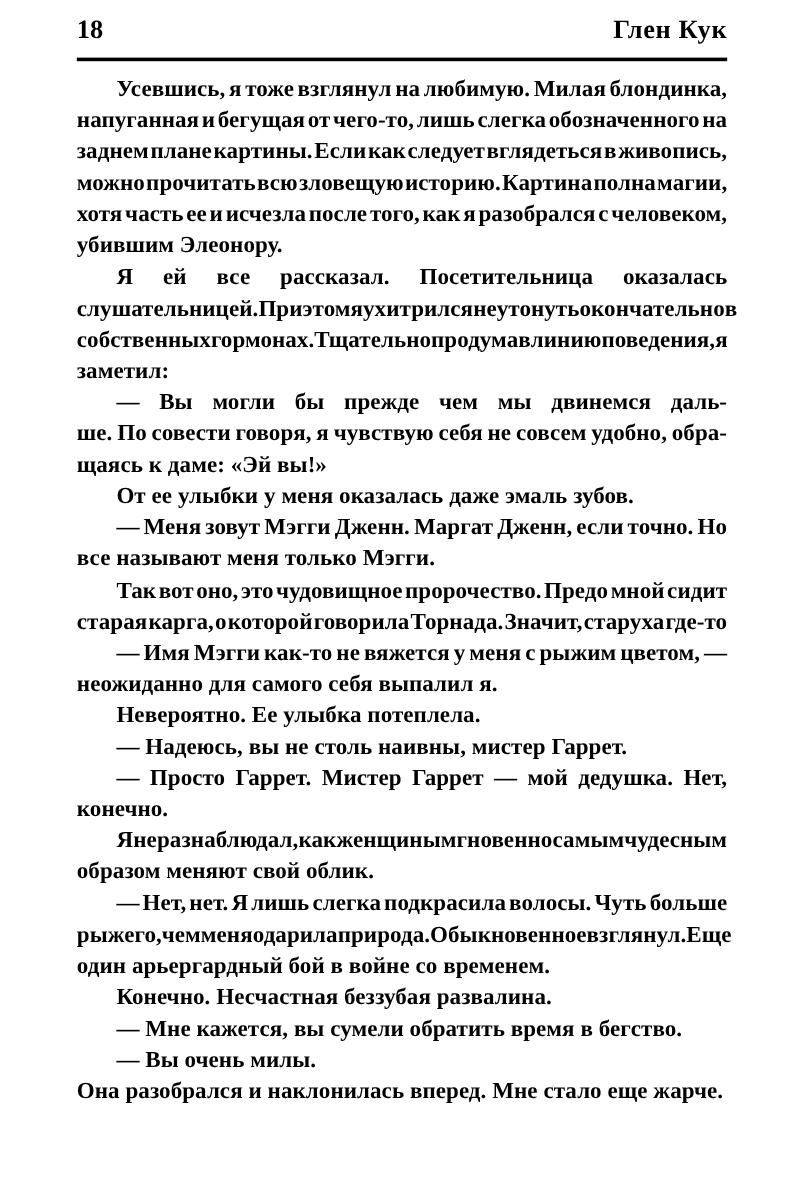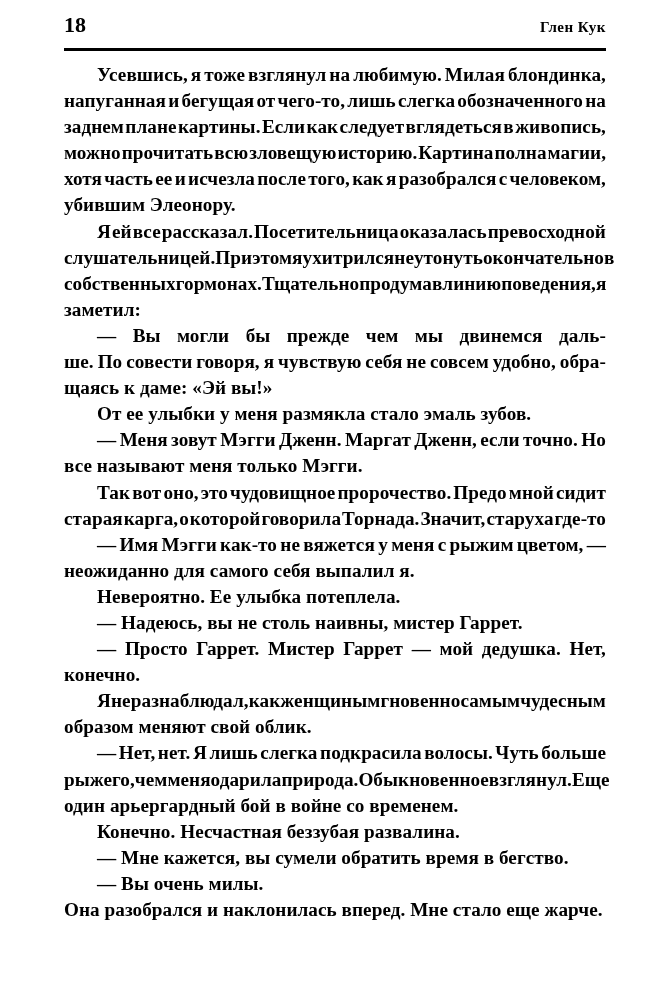--- a/index.html
+++ b/index.html
@@ -36,21 +36,21 @@
   }
   .folio {
     font-family: "Liberation Serif", "DejaVu Serif", serif;
     font-size: 22px;
     font-weight: 700;
     letter-spacing: 0px;
     line-height: 1;
   }
   .head-title {
     font-family: "Liberation Serif", "DejaVu Serif", serif;
-    font-size: 15px;
+    font-size: 22px;
     font-weight: 700;
     letter-spacing: 0.5px;
     line-height: 1;
   }
   .head-rule {
     position: absolute;
     left: 64px;
     top: 48px;
     width: 542px;
     height: 3px;
@@ -163,21 +163,20 @@
         <span class="line">убившим Элеонору.</span>
       </p>
       <p class="para">
         <span class="line just indent">
           <span>Я</span>
           <span>ей</span>
           <span>все</span>
           <span>рассказал.</span>
           <span>Посетительница</span>
           <span>оказалась</span>
-          <span>превосходной</span>
         </span>
         <span class="line just">
           <span>слушательницей.</span>
           <span>При</span>
           <span>этом</span>
           <span>я</span>
           <span>ухитрился</span>
           <span>не</span>
           <span>утонуть</span>
           <span>окончательно</span>
@@ -215,21 +214,21 @@
           <span>чувствую</span>
           <span>себя</span>
           <span>не</span>
           <span>совсем</span>
           <span>удобно,</span>
           <span>обра-</span>
         </span>
         <span class="line">щаясь к даме: «Эй вы!»</span>
       </p>
       <p class="para">
-        <span class="line indent">От ее улыбки у меня размякла стало эмаль зубов.</span>
+        <span class="line indent">От ее улыбки у меня оказалась даже эмаль зубов.</span>
       </p>
       <p class="para">
         <span class="line just indent">
           <span>—</span>
           <span>Меня</span>
           <span>зовут</span>
           <span>Мэгги</span>
           <span>Дженн.</span>
           <span>Маргат</span>
           <span>Дженн,</span>

